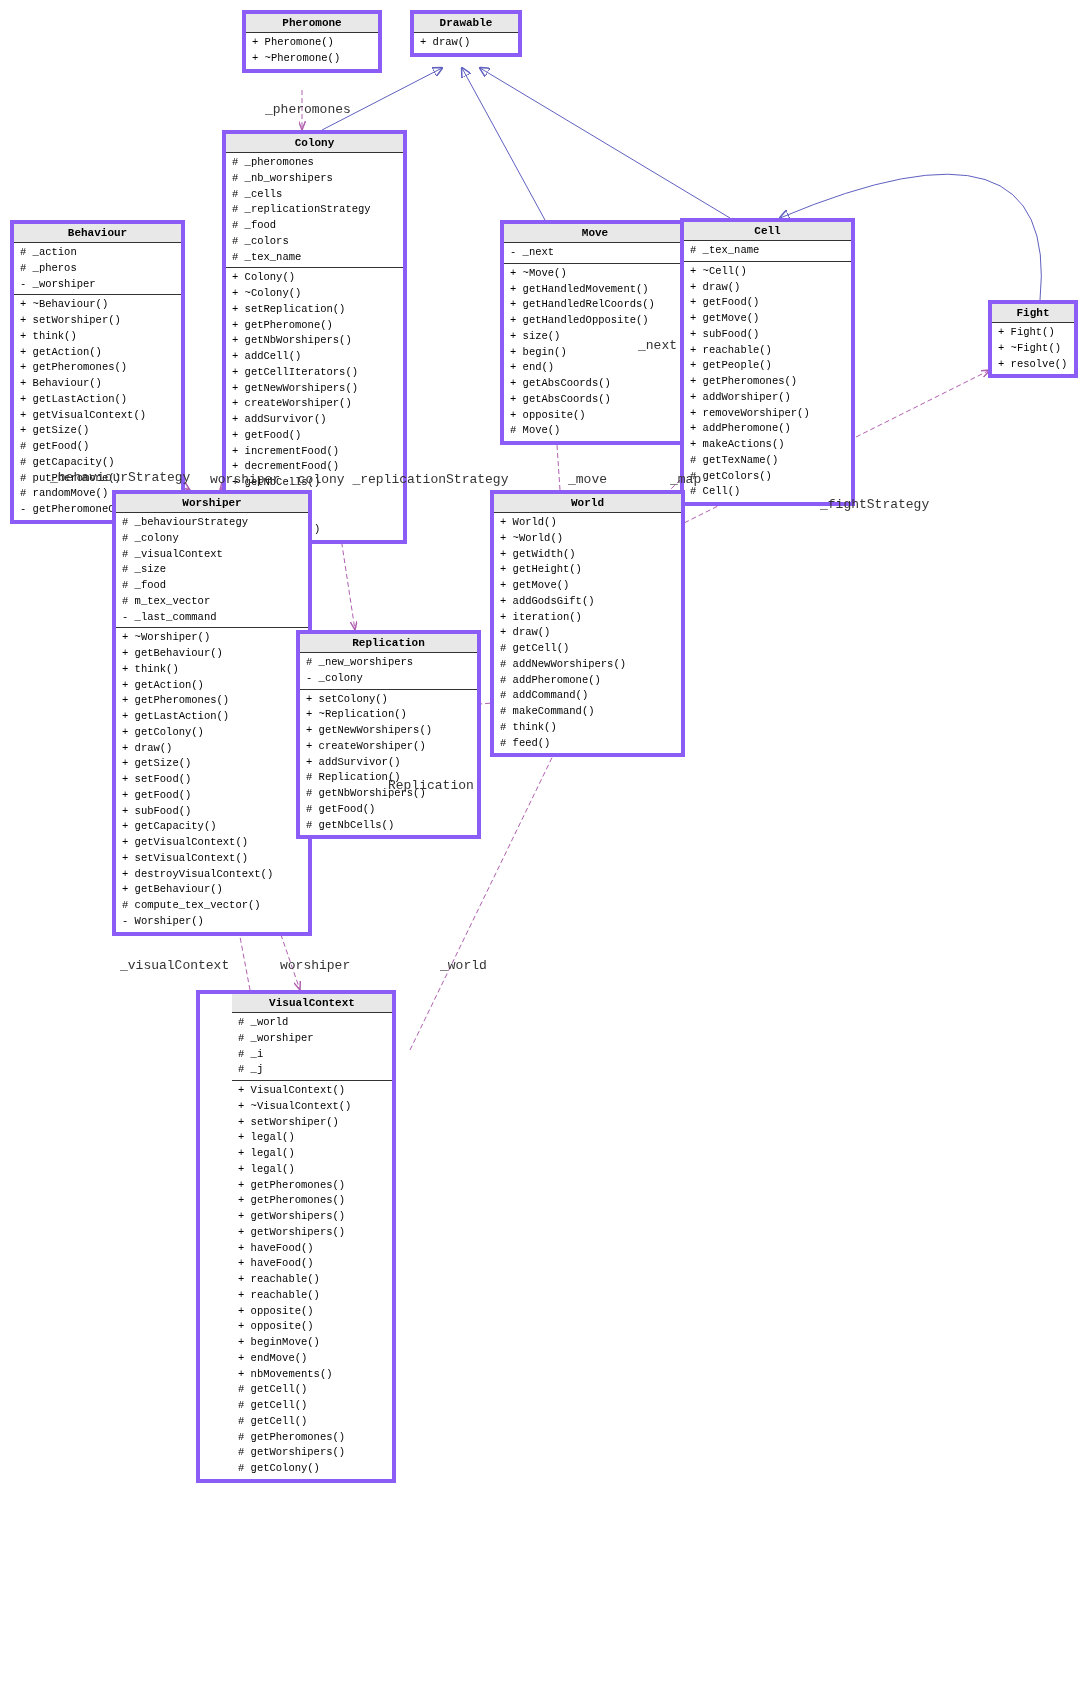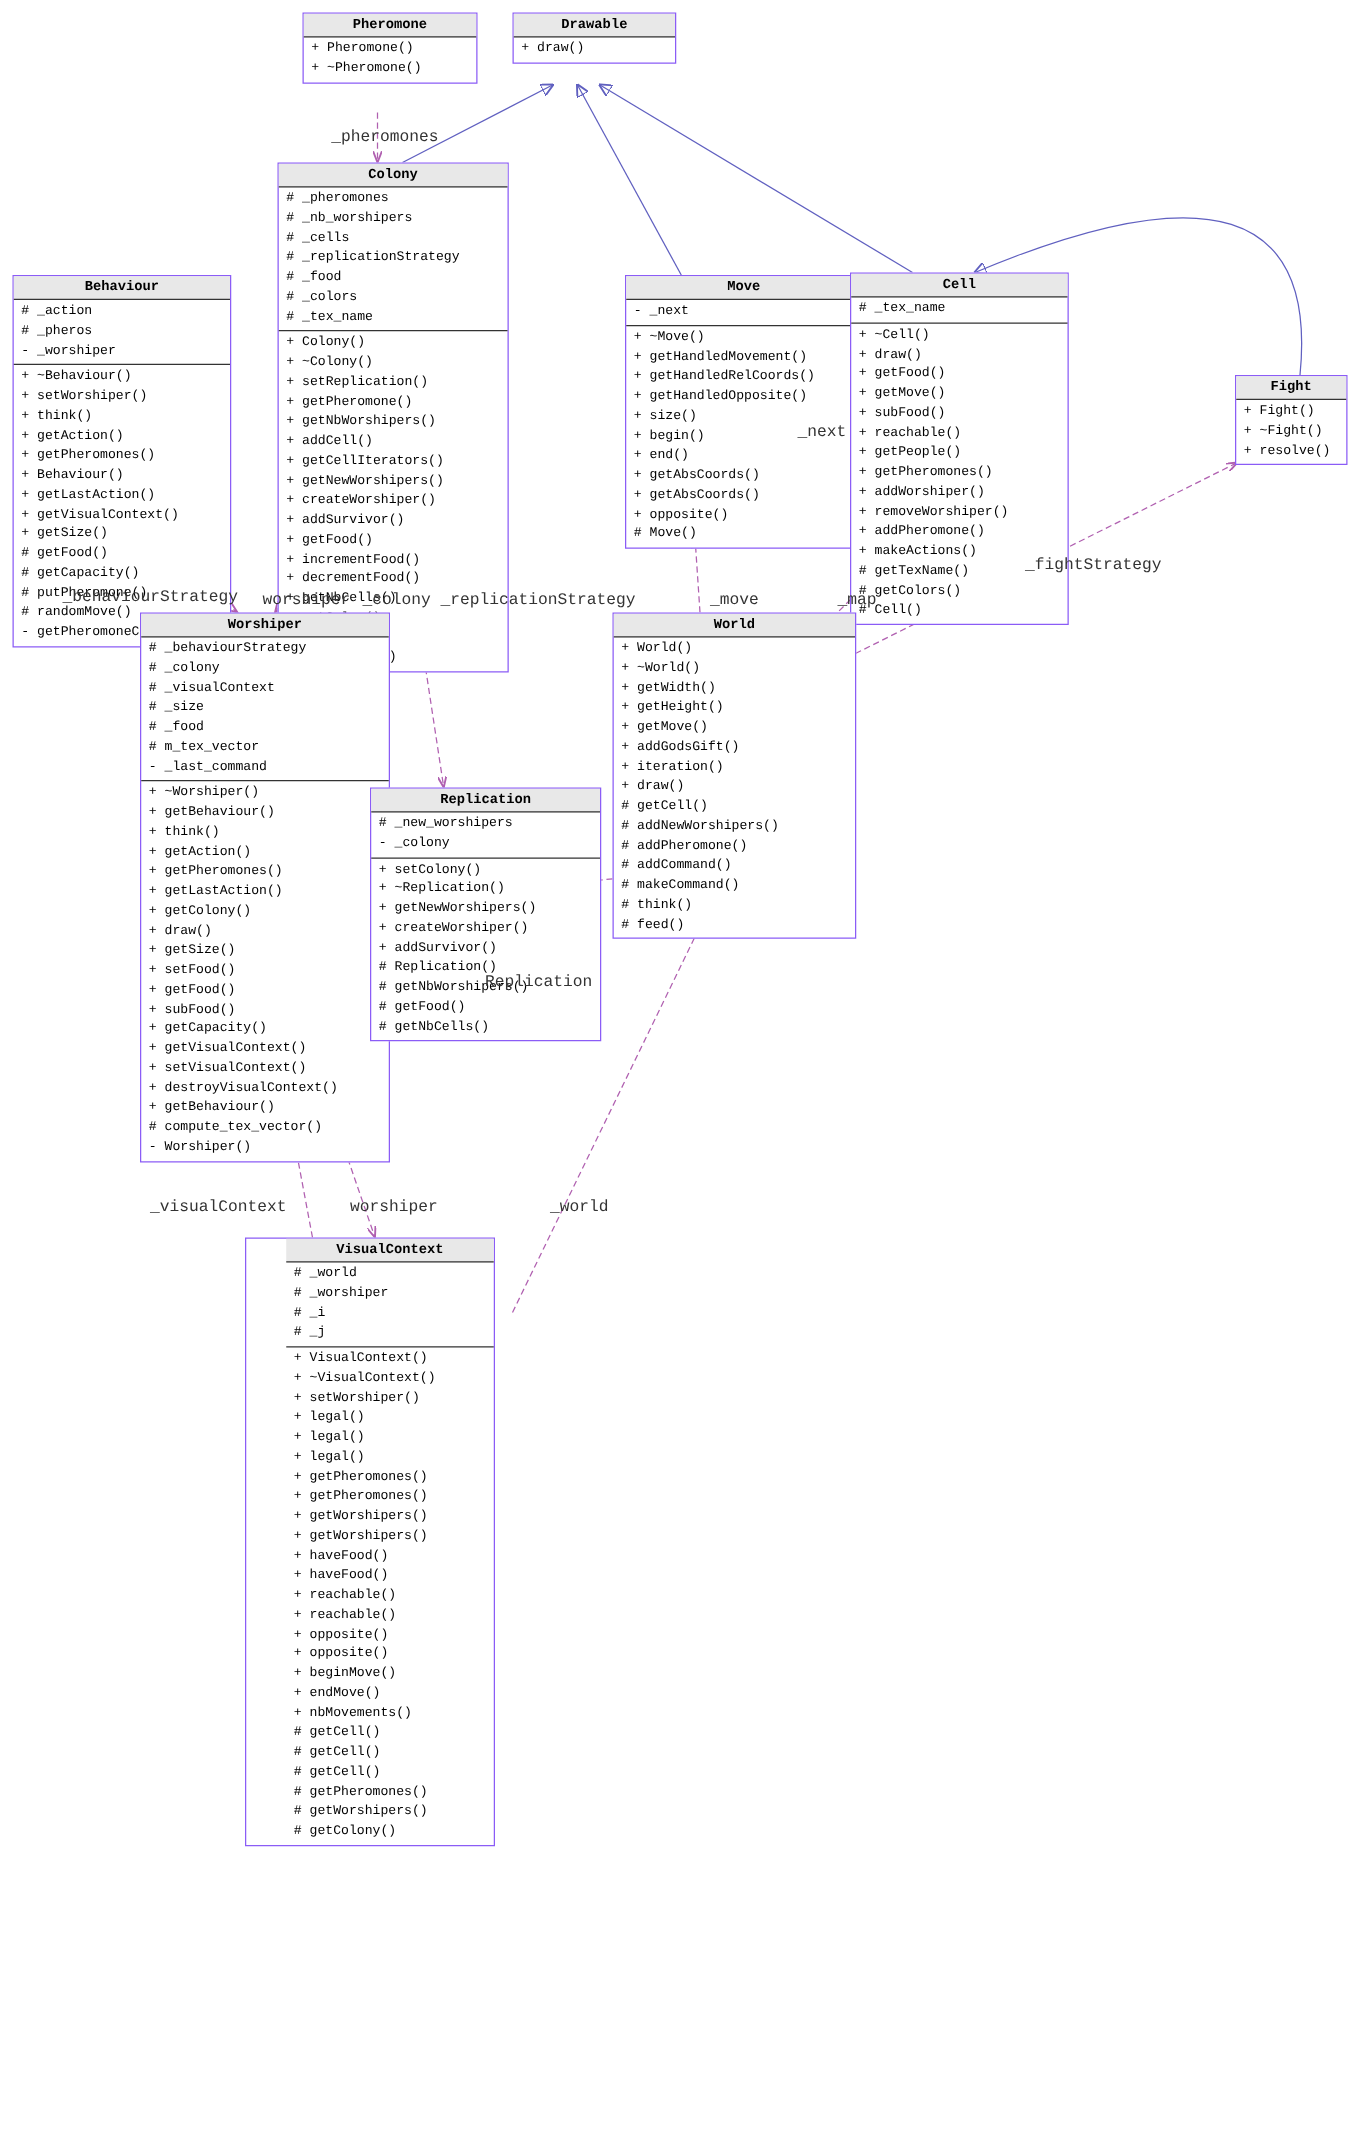--- a/index.html
+++ b/index.html
@@ -12,21 +12,21 @@
       position: relative;
       overflow: hidden;
     }
     .diagram-container {
       position: relative;
       width: 1085px;
       height: 1706px;
     }
     .uml-box {
       position: absolute;
-      border: 1px solid #8b5cf6;
+      border: 4px solid #8b5cf6;
       background: #fff;
       min-width: 80px;
     }
     .uml-box .box-title {
       background: #e8e8e8;
       border-bottom: 1px solid #333;
       padding: 3px 6px;
       text-align: center;
       font-weight: bold;
       font-size: 11px;
@@ -114,21 +114,21 @@
   </svg>
 
   <div class="uml-box" style="left:242px; top:10px; width:140px;">
     <div class="box-title">Pheromone</div>
     <div class="box-section">
       <p>+ Pheromone()</p>
       <p>+ ~Pheromone()</p>
     </div>
   </div>
 
-  <div class="uml-box" style="left:410px; top:10px; width:131px;">
+  <div class="uml-box" style="left:410px; top:10px; width:112px;">
     <div class="box-title">Drawable</div>
     <div class="box-section">
       <p>+ draw()</p>
     </div>
   </div>
 
   <div class="uml-box" style="left:10px; top:220px; width:175px;">
     <div class="box-title">Behaviour</div>
     <div class="box-section">
       <p># _action</p>
@@ -348,20 +348,20 @@
       <p># getColony()</p>
     </div>
   </div>
 
   <div class="label-text" style="left:265px; top:102px;">_pheromones</div>
   <div class="label-text" style="left:50px; top:470px;">_behaviourStrategy</div>
   <div class="label-text" style="left:210px; top:472px;">worshiper</div>
   <div class="label-text" style="left:290px; top:472px;">_colony  _replicationStrategy</div>
   <div class="label-text" style="left:568px; top:472px;">_move</div>
   <div class="label-text" style="left:670px; top:472px;">_map</div>
-  <div class="label-text" style="left:820px; top:444px;">_fightStrategy</div>
+  <div class="label-text" style="left:820px; top:497px;">_fightStrategy</div>
   <div class="label-text" style="left:120px; top:958px;">_visualContext</div>
   <div class="label-text" style="left:280px; top:958px;">worshiper</div>
   <div class="label-text" style="left:440px; top:958px;">_world</div>
   <div class="label-text" style="left:638px; top:338px;">_next</div>
   <div class="label-text" style="left:388px; top:778px;">Replication</div>
 
 </div>
 
 </body></html>

